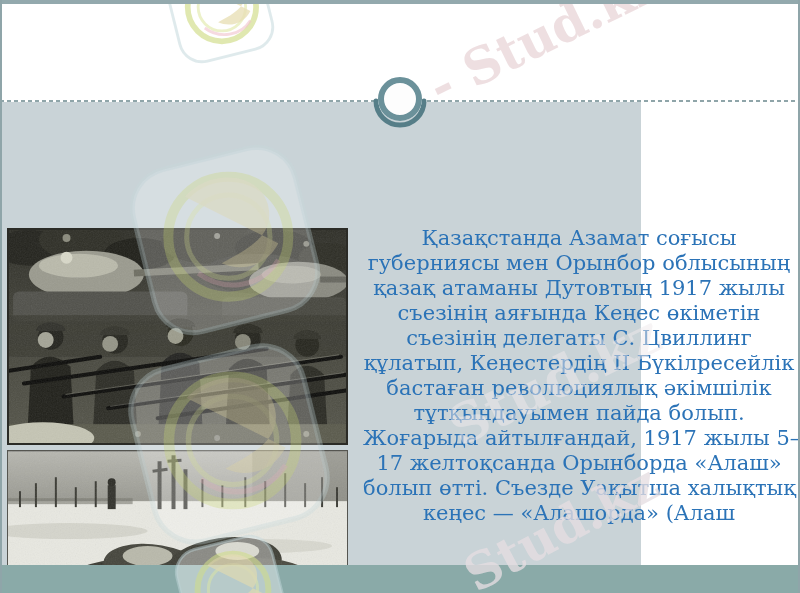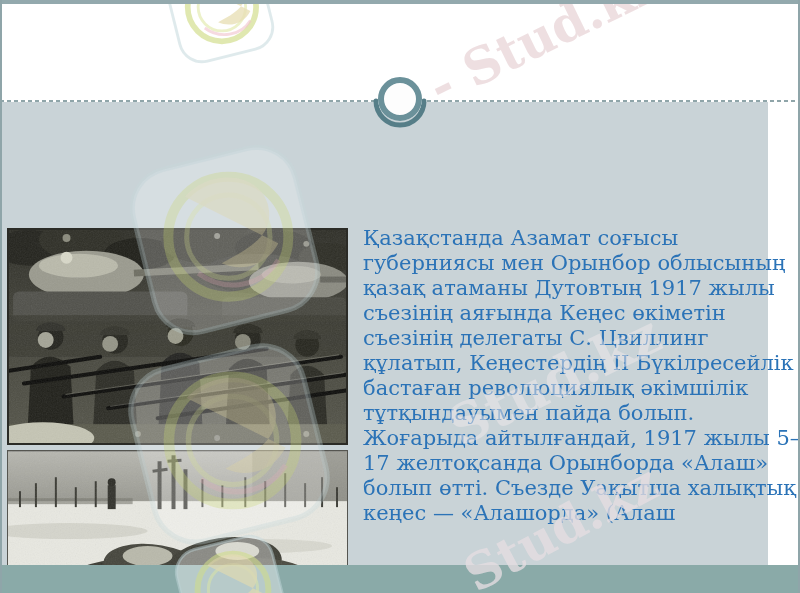--- a/index.html
+++ b/index.html
@@ -8,21 +8,21 @@
     background:#ffffff;
     font-family:"DejaVu Serif","Liberation Serif",serif;
     box-sizing:border-box;
   }
   .edge{position:absolute;top:0;bottom:0;width:2px;background:#8fa5a9;z-index:6;}
   .edge.left{left:0;} .edge.right{right:0;}
   .topbar{position:absolute;left:0;top:0;width:800px;height:4px;background:#93a9ad;z-index:6;}
   .white-band{position:absolute;left:0;top:4px;width:800px;height:96px;background:#ffffff;z-index:1;}
   .sep{position:absolute;left:0;top:100px;width:800px;height:2px;z-index:2;
     background:repeating-linear-gradient(90deg,#8fa5a9 0 4px,transparent 4px 7px);}
-  .content{position:absolute;left:0;top:102px;width:768px;height:463px;background:#c9d3d7;z-index:1;}
+  .content{position:absolute;left:0;top:102px;width:641px;height:463px;background:#c9d3d7;z-index:1;text-align:center;}
   .footer{position:absolute;left:0;top:565px;width:800px;height:28px;background:#8aaaa8;z-index:1;}
   .ornament{position:absolute;left:368px;top:73px;z-index:5;}
   .photo{position:absolute;margin:0;background:#444;z-index:2;overflow:hidden;}
   .photo1{left:7px;top:126px;width:337px;height:213px;border:2px solid #2b2b26;}
   .photo2{left:7px;top:348px;width:339px;height:200px;border:1px solid #555550;}
   .photo svg{display:block;}
   .body{position:absolute;left:363px;top:124px;width:432px;z-index:3;
     color:#2b73b7;font-size:21px;line-height:25px;font-weight:normal;}
   .body div{white-space:nowrap;}
   .wm-text{position:absolute;z-index:4;font-weight:bold;pointer-events:none;

